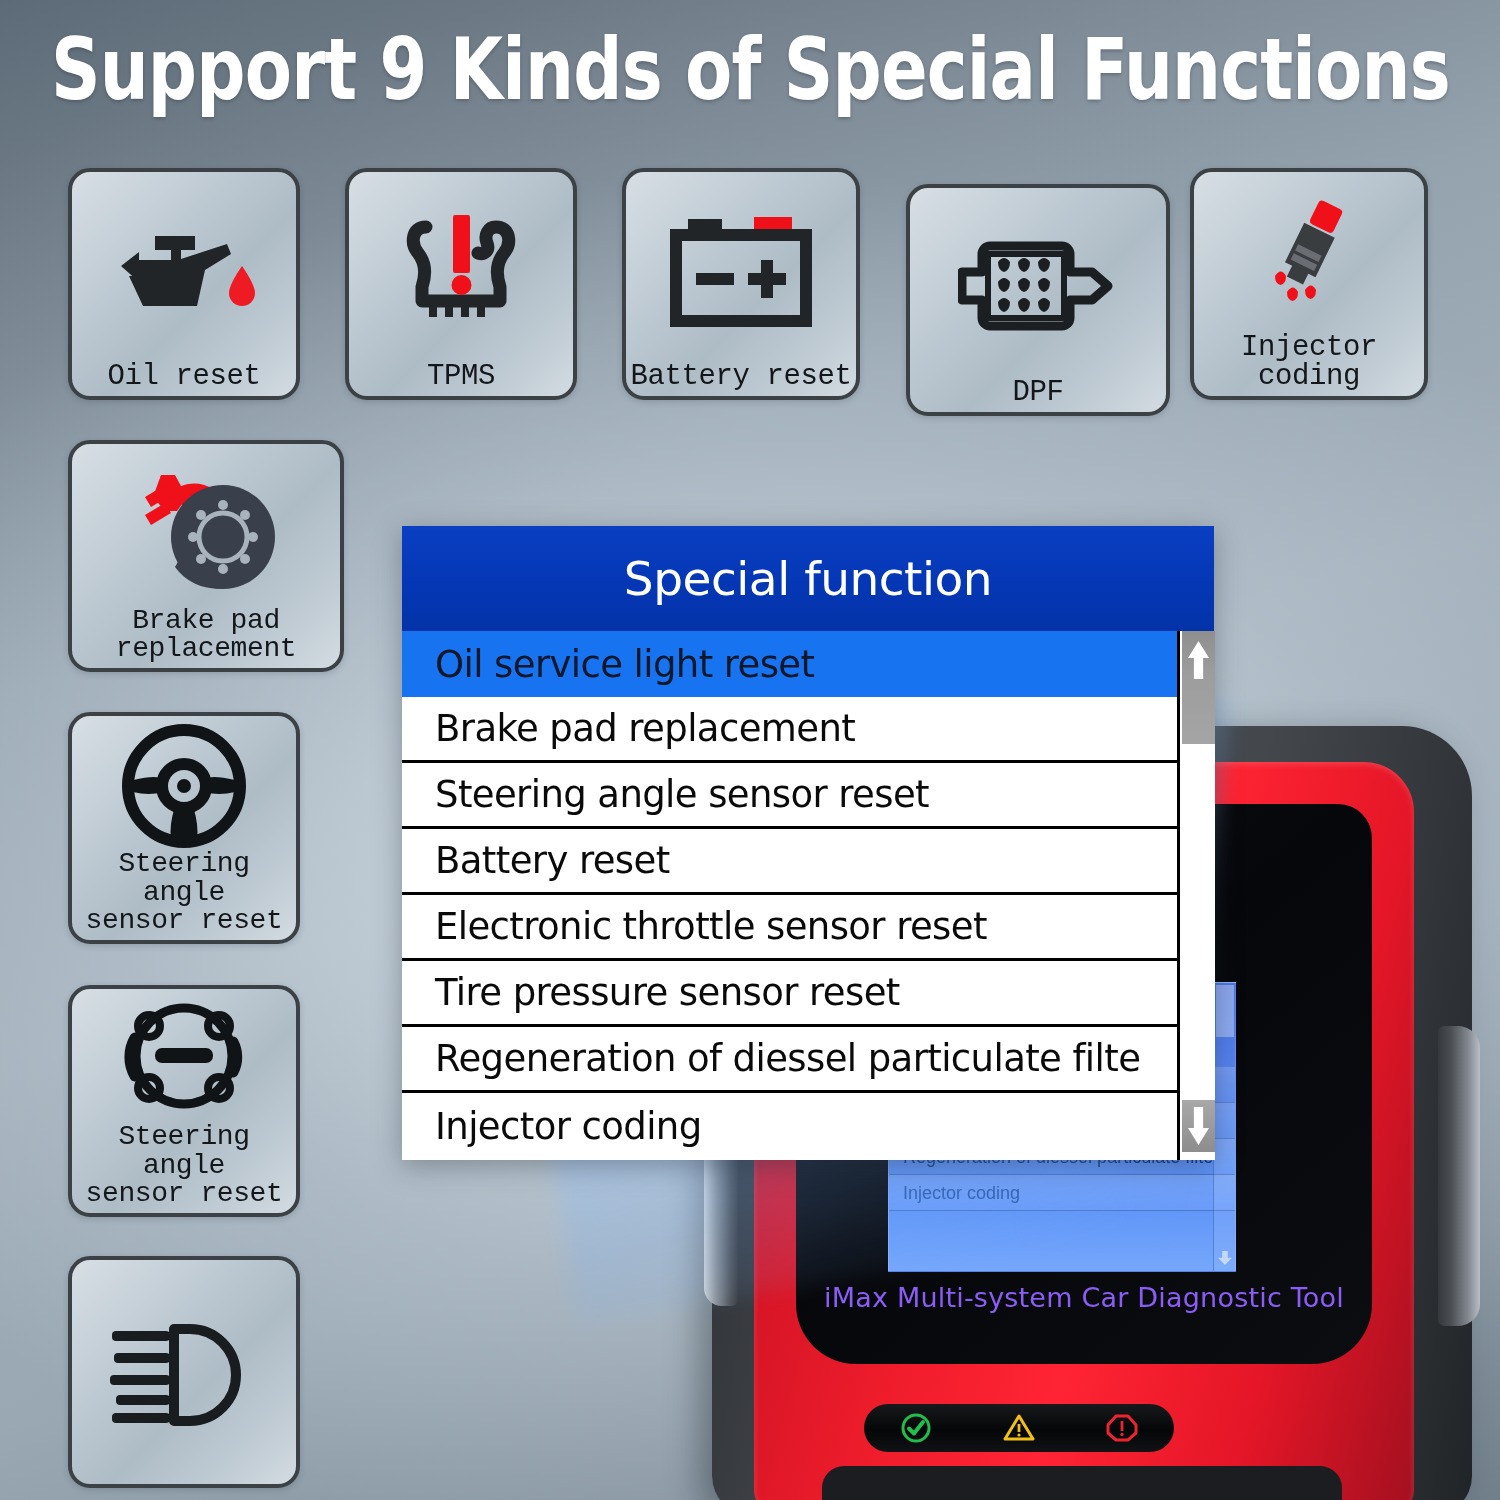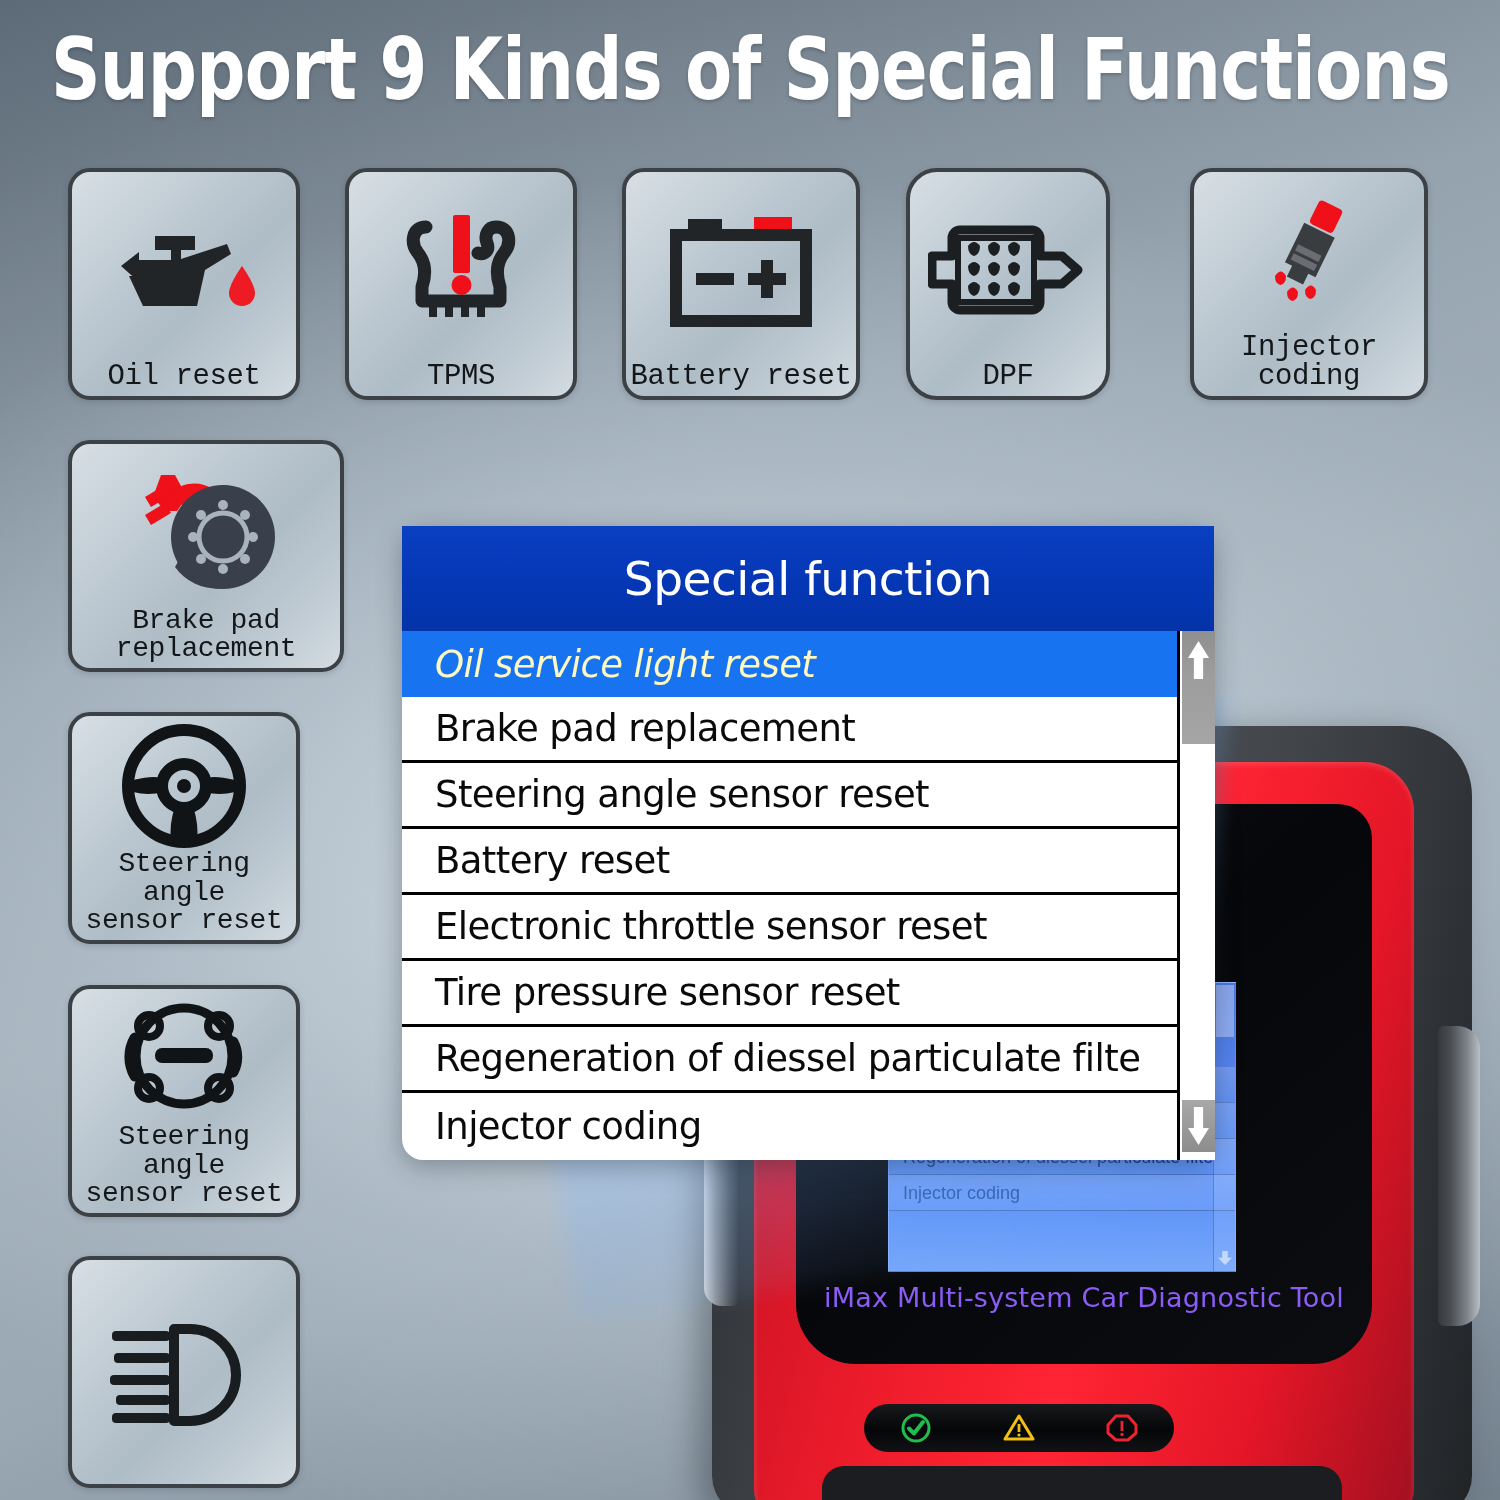--- a/index.html
+++ b/index.html
@@ -57,21 +57,21 @@
     white-space:pre-line;
     font-family:Liberation Mono, monospace;
     letter-spacing:-0.4px;
   }
   .card.two-line .card-label{ font-size:28px; }
 
   
   #card-oil       { left:68px;   top:168px; width:232px; height:232px; }
   #card-tpms      { left:345px;  top:168px; width:232px; height:232px; }
   #card-battery   { left:622px;  top:168px; width:238px; height:232px; }
-  #card-dpf       { left:906px;  top:168px; width:204px; height:232px;border-radius:31px; }
+  #card-dpf       { left:906px;  top:184px; width:264px; height:232px; }
   #card-injector  { left:1190px; top:168px; width:238px; height:232px; }
   
   #card-brake     { left:68px;   top:440px; width:276px; height:232px; }
   #card-steering  { left:68px;   top:712px; width:232px; height:232px; }
   #card-throttle  { left:68px;   top:985px; width:232px; height:232px; }
   #card-afs       { left:68px;   top:1256px; width:232px; height:232px; }
 
   
   #device{
     position:absolute;
@@ -154,21 +154,20 @@
     background:linear-gradient(170deg, rgba(150,195,255,0.55) 0%, rgba(120,175,250,0.30) 45%, rgba(120,175,250,0.0) 100%);
     filter:blur(10px);
     pointer-events:none;
   }
 
   
   #dialog{
     position:absolute; left:402px; top:526px; width:812px; height:634px;
     background:#ffffff;
     box-shadow:0 6px 26px rgba(25,35,45,0.35);
-    border-radius:21px;
   }
   #dialog .dlg-head{
     height:105px;
     background:linear-gradient(180deg,#0a3fc2 0%,#0537b5 55%,#0433a8 100%);
     display:flex; align-items:center; justify-content:center;
     position:relative;
   }
   #dialog .dlg-head span{
     color:#ffffff;
     font-size:47px;
@@ -186,21 +185,21 @@
     padding-left:33px;
     font-size:37px;
     color:#0a0a0a;
     font-family:"DejaVu Sans", sans-serif;
     letter-spacing:-0.6px;
     border-bottom:3px solid #000000;
     white-space:nowrap;
   }
   .dlg-item.first{ border-bottom:none; }
   .dlg-item.selected{
-    background:#1773f0; color:#fef9c3; border-bottom:none;font-style:italic;
+    background:#1773f0; color:#0f172a; border-bottom:none;
   }
   .dlg-item.last{ border-bottom:none; }
   .dlg-sb{
     width:37px; height:100%;
     background:#ffffff;
     border-left:3px solid #000000;
     position:relative;
   }
   .dlg-sb .track{
     position:absolute; left:2px; top:0; width:33px; height:100%;

